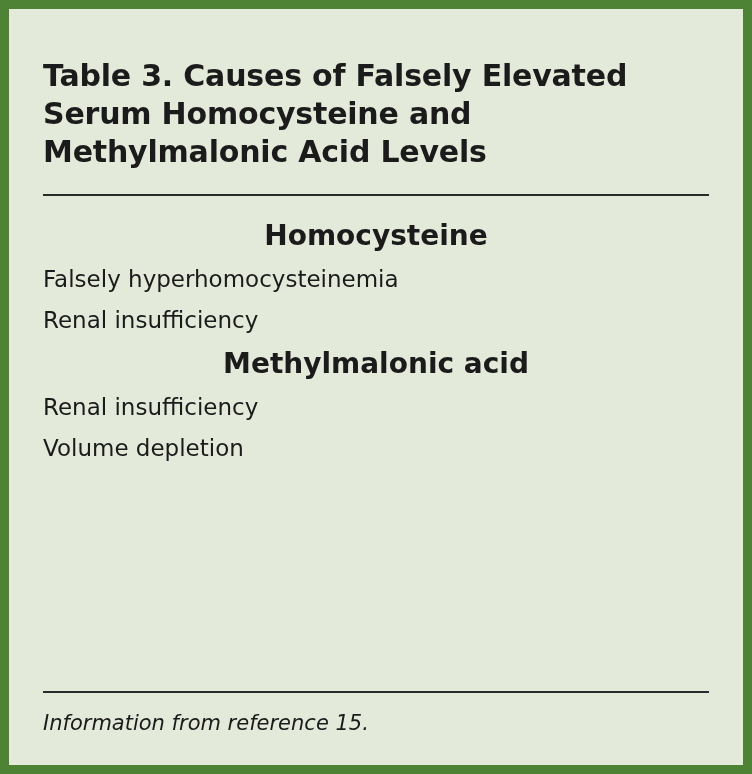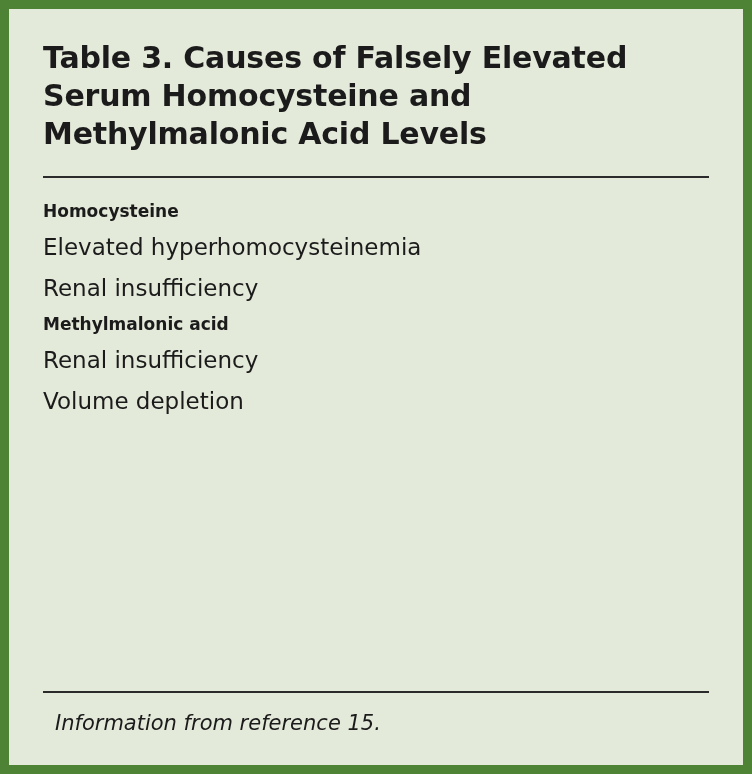--- a/index.html
+++ b/index.html
@@ -19,21 +19,21 @@
     top: 0;
     width: 752px;
     height: 774px;
     box-sizing: border-box;
     border: 9px solid #4e8234;
     background: #e4eada;
     display: flex;
     flex-direction: column;
   }
   .inner {
-    padding: 30px 34px 0 34px;
+    padding: 48px 34px 0 34px;
     flex: 1 1 auto;
     display: flex;
     flex-direction: column;
   }
   .table-title {
     font-size: 30px;
     font-weight: bold;
     line-height: 1.27;
     color: #1b1b1b;
     letter-spacing: -0.2px;
@@ -43,25 +43,26 @@
   .rule {
     border: none;
     border-top: 2px solid #2b2b2b;
     margin: 23px 0 0 0;
     width: 100%;
   }
   .body-block {
     margin-top: 22px;
   }
   .group-head {
-    font-size: 17px;
+    font-size: 28px;
     font-weight: bold;
     color: #1b1b1b;
     line-height: 1.32;
     margin: 0 0 9px 0;
+    text-align: center;
   }
   .group-head.second {
   }
   .row {
     font-size: 23px;
     color: #1b1b1b;
     line-height: 1.34;
     margin: 0 0 10px 0;
     font-weight: normal;
   }
@@ -71,41 +72,41 @@
   .rule-bottom {
     border: none;
     border-top: 2px solid #2b2b2b;
     margin: 0 0 0 0;
     width: 100%;
   }
   .footnote {
     font-size: 21px;
     font-style: italic;
     color: #1b1b1b;
-    margin: 17px 0 0 12px;
+    margin: 17px 0 0 0;
     line-height: 1.3;
   }
   .footer-pad {
     height: 28px;
   }
 </style>
 </head>
 <body>
 
 <div class="table-card">
   <div class="inner">
 
     <div class="table-title">Table 3. Causes of Falsely Elevated Serum Homocysteine and Methylmalonic Acid Levels</div>
 
     <hr class="rule">
 
     <div class="body-block">
 
       <div class="group-head">Homocysteine</div>
-      <div class="row">Elevated hyperhomocysteinemia</div>
+      <div class="row">Falsely hyperhomocysteinemia</div>
       <div class="row">Renal insufficiency</div>
 
       <div class="group-head second">Methylmalonic acid</div>
       <div class="row">Renal insufficiency</div>
       <div class="row">Volume depletion</div>
 
     </div>
 
     <div class="spacer"></div>
 

